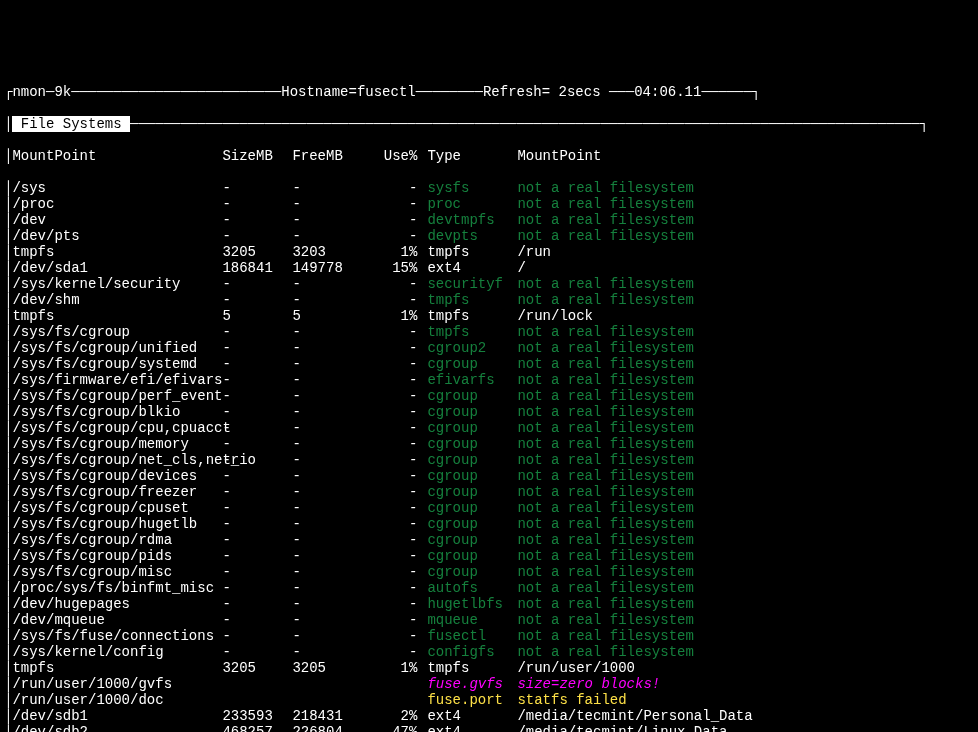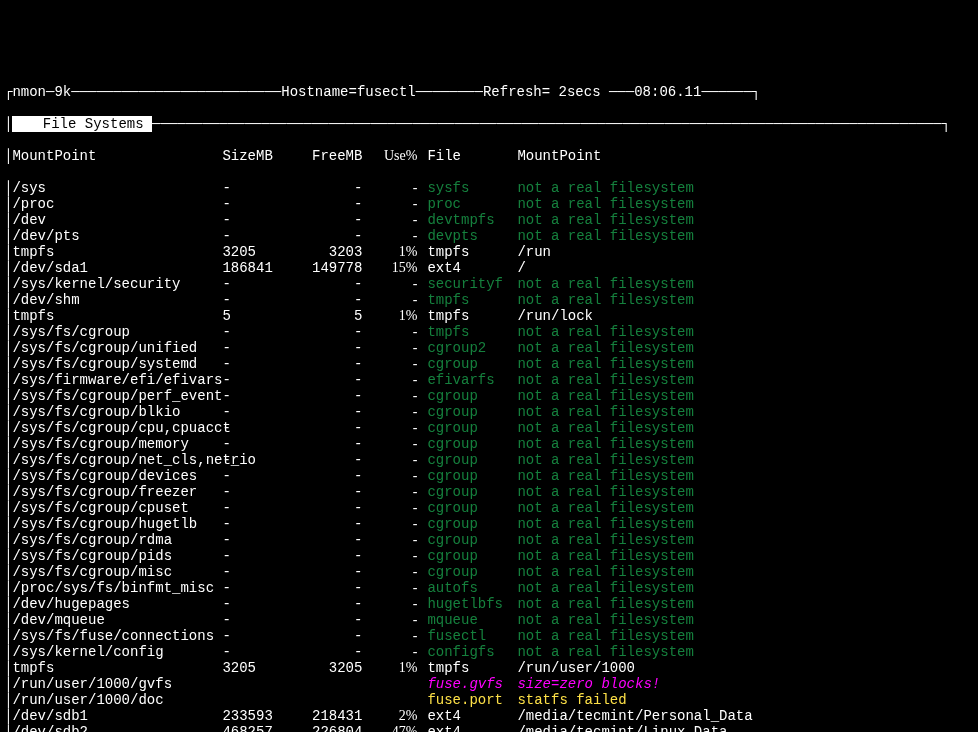--- a/index.html
+++ b/index.html
@@ -13,46 +13,45 @@
   white-space: pre;
 }
 .container {
   width: 970px;
 }
 .topbar { color: #fff; }
 .section-title {
   background: #fff;
   color: #000;
   display: inline-block;
-  padding-left: 22px;
 }
 .header-row { color: #fff; }
 .blue { color: #15803d; }
 .white { color: #fff; }
 .magenta { color: #ff00ff; font-style: italic; }
 .yellow { color: #fde047; }
 .row { display: block; }
 .cell { display: inline-block; }
 .c-fs { width: 210px; }
 .c-size { width: 70px; text-align: left; }
-.c-free { width: 70px; text-align: right; }
-.c-use { width: 55px; text-align: right; font-family: Liberation Serif, serif; }
+.c-free { width: 70px; }
+.c-use { width: 55px; text-align: right; }
 .c-sp { width: 10px; }
 .c-type { width: 90px; }
 .c-mount { }
 </style>
 </head>
 <body>
 <div class="container">
 
 
 
-<div class="row topbar">┌<span>nmon─9k</span>─────────────────────────<span>Hostname=</span><span>fusectl</span>────────<span>Refresh= </span><span>2secs</span> ───<span>08:06.11</span>──────┐</div>
+<div class="row topbar">┌<span>nmon─9k</span>─────────────────────────<span>Hostname=</span><span>fusectl</span>────────<span>Refresh= </span><span>2secs</span> ───<span>04:06.11</span>──────┐</div>
 <div class="row">│<span class="section-title"> File Systems </span>──────────────────────────────────────────────────────────────────────────────────────────────┐</div>
-<div class="row header-row">│<span class="cell c-fs">MountPoint</span><span class="cell c-size">SizeMB</span><span class="cell c-free">FreeMB</span><span class="cell c-use">Use%</span><span class="cell c-sp"> </span><span class="cell c-type">File</span><span class="cell c-mount">MountPoint</span></div>
+<div class="row header-row">│<span class="cell c-fs">MountPoint</span><span class="cell c-size">SizeMB</span><span class="cell c-free">FreeMB</span><span class="cell c-use">Use%</span><span class="cell c-sp"> </span><span class="cell c-type">Type</span><span class="cell c-mount">MountPoint</span></div>
 <div id="rows"><div class="row">│<span class="cell c-fs white">/sys</span><span class="cell c-size white">-</span><span class="cell c-free white">-</span><span class="cell c-use white">-</span><span class="cell c-sp"> </span><span class="cell c-type blue">sysfs</span><span class="cell c-mount blue">not a real filesystem</span></div><div class="row">│<span class="cell c-fs white">/proc</span><span class="cell c-size white">-</span><span class="cell c-free white">-</span><span class="cell c-use white">-</span><span class="cell c-sp"> </span><span class="cell c-type blue">proc</span><span class="cell c-mount blue">not a real filesystem</span></div><div class="row">│<span class="cell c-fs white">/dev</span><span class="cell c-size white">-</span><span class="cell c-free white">-</span><span class="cell c-use white">-</span><span class="cell c-sp"> </span><span class="cell c-type blue">devtmpfs</span><span class="cell c-mount blue">not a real filesystem</span></div><div class="row">│<span class="cell c-fs white">/dev/pts</span><span class="cell c-size white">-</span><span class="cell c-free white">-</span><span class="cell c-use white">-</span><span class="cell c-sp"> </span><span class="cell c-type blue">devpts</span><span class="cell c-mount blue">not a real filesystem</span></div><div class="row">│<span class="cell c-fs white">tmpfs</span><span class="cell c-size white">3205</span><span class="cell c-free white">3203</span><span class="cell c-use white">1%</span><span class="cell c-sp"> </span><span class="cell c-type white">tmpfs</span><span class="cell c-mount white">/run</span></div><div class="row">│<span class="cell c-fs white">/dev/sda1</span><span class="cell c-size white">186841</span><span class="cell c-free white">149778</span><span class="cell c-use white">15%</span><span class="cell c-sp"> </span><span class="cell c-type white">ext4</span><span class="cell c-mount white">/</span></div><div class="row">│<span class="cell c-fs white">/sys/kernel/security</span><span class="cell c-size white">-</span><span class="cell c-free white">-</span><span class="cell c-use white">-</span><span class="cell c-sp"> </span><span class="cell c-type blue">securityf</span><span class="cell c-mount blue">not a real filesystem</span></div><div class="row">│<span class="cell c-fs white">/dev/shm</span><span class="cell c-size white">-</span><span class="cell c-free white">-</span><span class="cell c-use white">-</span><span class="cell c-sp"> </span><span class="cell c-type blue">tmpfs</span><span class="cell c-mount blue">not a real filesystem</span></div><div class="row">│<span class="cell c-fs white">tmpfs</span><span class="cell c-size white">5</span><span class="cell c-free white">5</span><span class="cell c-use white">1%</span><span class="cell c-sp"> </span><span class="cell c-type white">tmpfs</span><span class="cell c-mount white">/run/lock</span></div><div class="row">│<span class="cell c-fs white">/sys/fs/cgroup</span><span class="cell c-size white">-</span><span class="cell c-free white">-</span><span class="cell c-use white">-</span><span class="cell c-sp"> </span><span class="cell c-type blue">tmpfs</span><span class="cell c-mount blue">not a real filesystem</span></div><div class="row">│<span class="cell c-fs white">/sys/fs/cgroup/unified</span><span class="cell c-size white">-</span><span class="cell c-free white">-</span><span class="cell c-use white">-</span><span class="cell c-sp"> </span><span class="cell c-type blue">cgroup2</span><span class="cell c-mount blue">not a real filesystem</span></div><div class="row">│<span class="cell c-fs white">/sys/fs/cgroup/systemd</span><span class="cell c-size white">-</span><span class="cell c-free white">-</span><span class="cell c-use white">-</span><span class="cell c-sp"> </span><span class="cell c-type blue">cgroup</span><span class="cell c-mount blue">not a real filesystem</span></div><div class="row">│<span class="cell c-fs white">/sys/firmware/efi/efivars</span><span class="cell c-size white">-</span><span class="cell c-free white">-</span><span class="cell c-use white">-</span><span class="cell c-sp"> </span><span class="cell c-type blue">efivarfs</span><span class="cell c-mount blue">not a real filesystem</span></div><div class="row">│<span class="cell c-fs white">/sys/fs/cgroup/perf_event</span><span class="cell c-size white">-</span><span class="cell c-free white">-</span><span class="cell c-use white">-</span><span class="cell c-sp"> </span><span class="cell c-type blue">cgroup</span><span class="cell c-mount blue">not a real filesystem</span></div><div class="row">│<span class="cell c-fs white">/sys/fs/cgroup/blkio</span><span class="cell c-size white">-</span><span class="cell c-free white">-</span><span class="cell c-use white">-</span><span class="cell c-sp"> </span><span class="cell c-type blue">cgroup</span><span class="cell c-mount blue">not a real filesystem</span></div><div class="row">│<span class="cell c-fs white">/sys/fs/cgroup/cpu,cpuacct</span><span class="cell c-size white">-</span><span class="cell c-free white">-</span><span class="cell c-use white">-</span><span class="cell c-sp"> </span><span class="cell c-type blue">cgroup</span><span class="cell c-mount blue">not a real filesystem</span></div><div class="row">│<span class="cell c-fs white">/sys/fs/cgroup/memory</span><span class="cell c-size white">-</span><span class="cell c-free white">-</span><span class="cell c-use white">-</span><span class="cell c-sp"> </span><span class="cell c-type blue">cgroup</span><span class="cell c-mount blue">not a real filesystem</span></div><div class="row">│<span class="cell c-fs white">/sys/fs/cgroup/net_cls,net_</span><span class="cell c-size white">-rio</span><span class="cell c-free white">-</span><span class="cell c-use white">-</span><span class="cell c-sp"> </span><span class="cell c-type blue">cgroup</span><span class="cell c-mount blue">not a real filesystem</span></div><div class="row">│<span class="cell c-fs white">/sys/fs/cgroup/devices</span><span class="cell c-size white">-</span><span class="cell c-free white">-</span><span class="cell c-use white">-</span><span class="cell c-sp"> </span><span class="cell c-type blue">cgroup</span><span class="cell c-mount blue">not a real filesystem</span></div><div class="row">│<span class="cell c-fs white">/sys/fs/cgroup/freezer</span><span class="cell c-size white">-</span><span class="cell c-free white">-</span><span class="cell c-use white">-</span><span class="cell c-sp"> </span><span class="cell c-type blue">cgroup</span><span class="cell c-mount blue">not a real filesystem</span></div><div class="row">│<span class="cell c-fs white">/sys/fs/cgroup/cpuset</span><span class="cell c-size white">-</span><span class="cell c-free white">-</span><span class="cell c-use white">-</span><span class="cell c-sp"> </span><span class="cell c-type blue">cgroup</span><span class="cell c-mount blue">not a real filesystem</span></div><div class="row">│<span class="cell c-fs white">/sys/fs/cgroup/hugetlb</span><span class="cell c-size white">-</span><span class="cell c-free white">-</span><span class="cell c-use white">-</span><span class="cell c-sp"> </span><span class="cell c-type blue">cgroup</span><span class="cell c-mount blue">not a real filesystem</span></div><div class="row">│<span class="cell c-fs white">/sys/fs/cgroup/rdma</span><span class="cell c-size white">-</span><span class="cell c-free white">-</span><span class="cell c-use white">-</span><span class="cell c-sp"> </span><span class="cell c-type blue">cgroup</span><span class="cell c-mount blue">not a real filesystem</span></div><div class="row">│<span class="cell c-fs white">/sys/fs/cgroup/pids</span><span class="cell c-size white">-</span><span class="cell c-free white">-</span><span class="cell c-use white">-</span><span class="cell c-sp"> </span><span class="cell c-type blue">cgroup</span><span class="cell c-mount blue">not a real filesystem</span></div><div class="row">│<span class="cell c-fs white">/sys/fs/cgroup/misc</span><span class="cell c-size white">-</span><span class="cell c-free white">-</span><span class="cell c-use white">-</span><span class="cell c-sp"> </span><span class="cell c-type blue">cgroup</span><span class="cell c-mount blue">not a real filesystem</span></div><div class="row">│<span class="cell c-fs white">/proc/sys/fs/binfmt_misc</span><span class="cell c-size white">-</span><span class="cell c-free white">-</span><span class="cell c-use white">-</span><span class="cell c-sp"> </span><span class="cell c-type blue">autofs</span><span class="cell c-mount blue">not a real filesystem</span></div><div class="row">│<span class="cell c-fs white">/dev/hugepages</span><span class="cell c-size white">-</span><span class="cell c-free white">-</span><span class="cell c-use white">-</span><span class="cell c-sp"> </span><span class="cell c-type blue">hugetlbfs</span><span class="cell c-mount blue">not a real filesystem</span></div><div class="row">│<span class="cell c-fs white">/dev/mqueue</span><span class="cell c-size white">-</span><span class="cell c-free white">-</span><span class="cell c-use white">-</span><span class="cell c-sp"> </span><span class="cell c-type blue">mqueue</span><span class="cell c-mount blue">not a real filesystem</span></div><div class="row">│<span class="cell c-fs white">/sys/fs/fuse/connections</span><span class="cell c-size white">-</span><span class="cell c-free white">-</span><span class="cell c-use white">-</span><span class="cell c-sp"> </span><span class="cell c-type blue">fusectl</span><span class="cell c-mount blue">not a real filesystem</span></div><div class="row">│<span class="cell c-fs white">/sys/kernel/config</span><span class="cell c-size white">-</span><span class="cell c-free white">-</span><span class="cell c-use white">-</span><span class="cell c-sp"> </span><span class="cell c-type blue">configfs</span><span class="cell c-mount blue">not a real filesystem</span></div><div class="row">│<span class="cell c-fs white">tmpfs</span><span class="cell c-size white">3205</span><span class="cell c-free white">3205</span><span class="cell c-use white">1%</span><span class="cell c-sp"> </span><span class="cell c-type white">tmpfs</span><span class="cell c-mount white">/run/user/1000</span></div><div class="row">│<span class="cell c-fs white">/run/user/1000/gvfs</span><span class="cell c-size white"></span><span class="cell c-free white"></span><span class="cell c-use white"></span><span class="cell c-sp"> </span><span class="cell c-type magenta">fuse.gvfs</span><span class="cell c-mount magenta">size=zero blocks!</span></div><div class="row">│<span class="cell c-fs white">/run/user/1000/doc</span><span class="cell c-size white"></span><span class="cell c-free white"></span><span class="cell c-use white"></span><span class="cell c-sp"> </span><span class="cell c-type yellow">fuse.port</span><span class="cell c-mount yellow">statfs failed</span></div><div class="row">│<span class="cell c-fs white">/dev/sdb1</span><span class="cell c-size white">233593</span><span class="cell c-free white">218431</span><span class="cell c-use white">2%</span><span class="cell c-sp"> </span><span class="cell c-type white">ext4</span><span class="cell c-mount white">/media/tecmint/Personal_Data</span></div><div class="row">│<span class="cell c-fs white">/dev/sdb2</span><span class="cell c-size white">468257</span><span class="cell c-free white">226804</span><span class="cell c-use white">47%</span><span class="cell c-sp"> </span><span class="cell c-type white">ext4</span><span class="cell c-mount white">/media/tecmint/Linux_Data</span></div></div>
 
 
 
 </div>
 
 
 
 
 </body></html>

